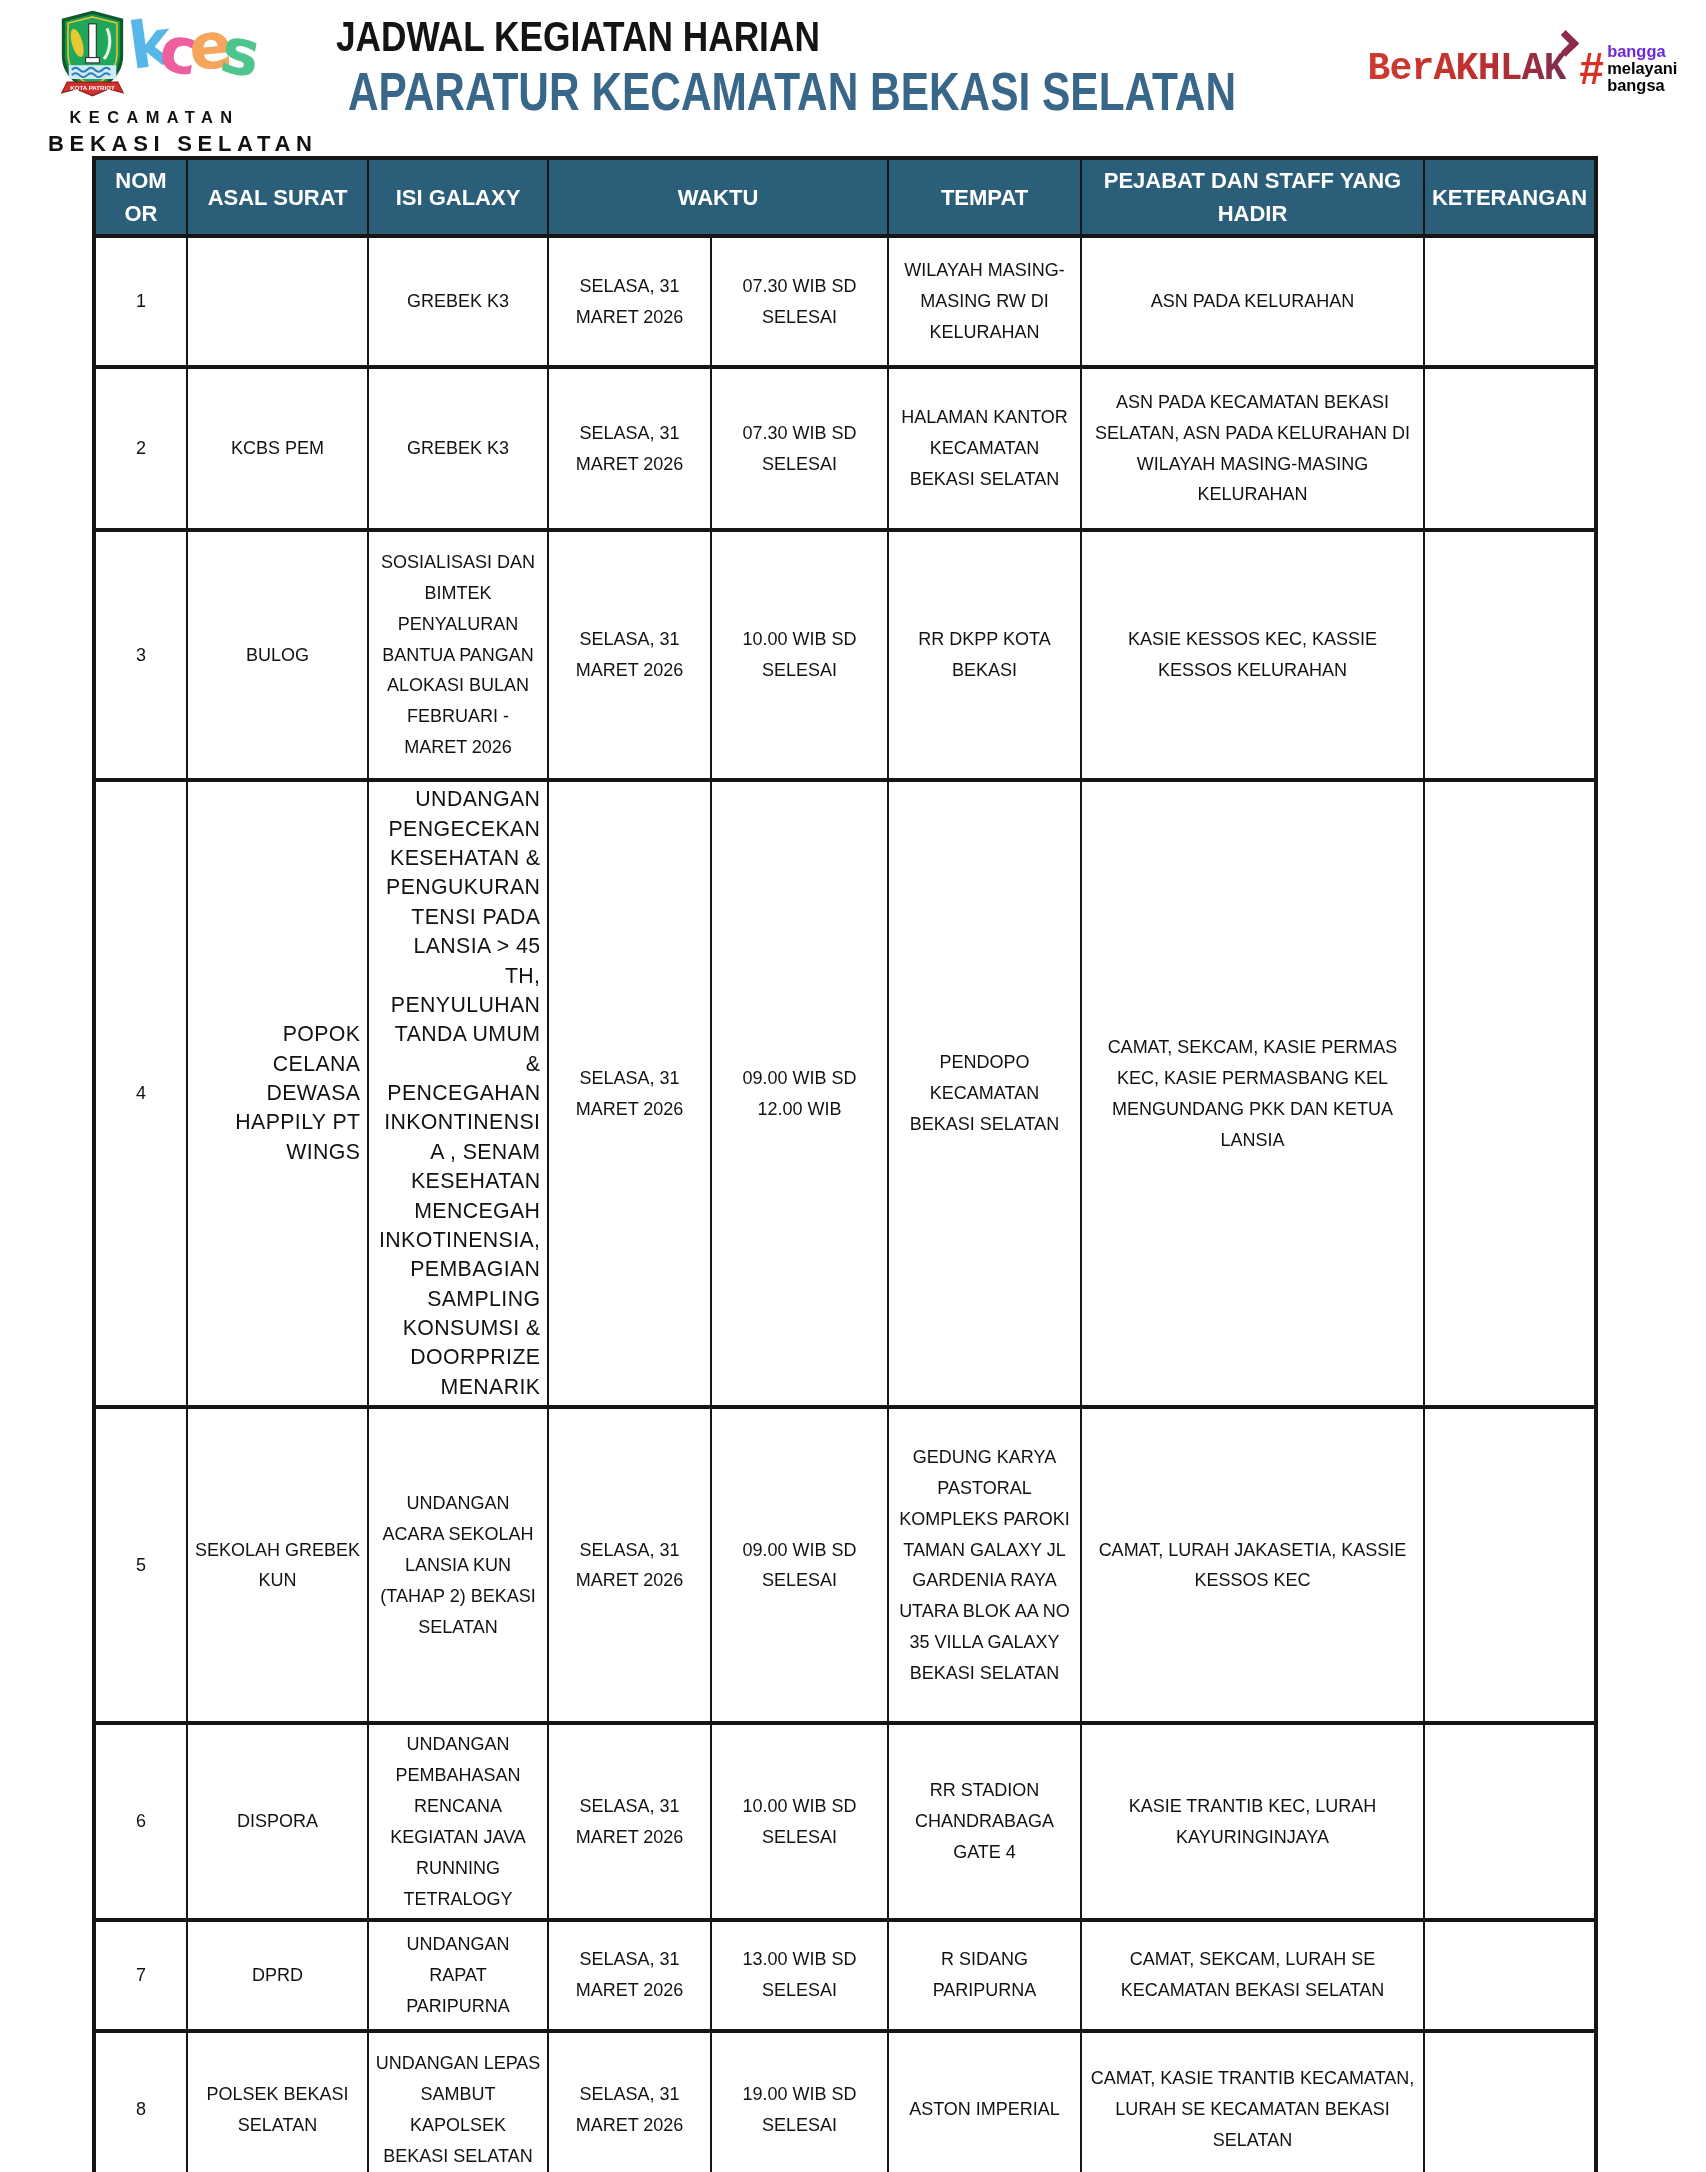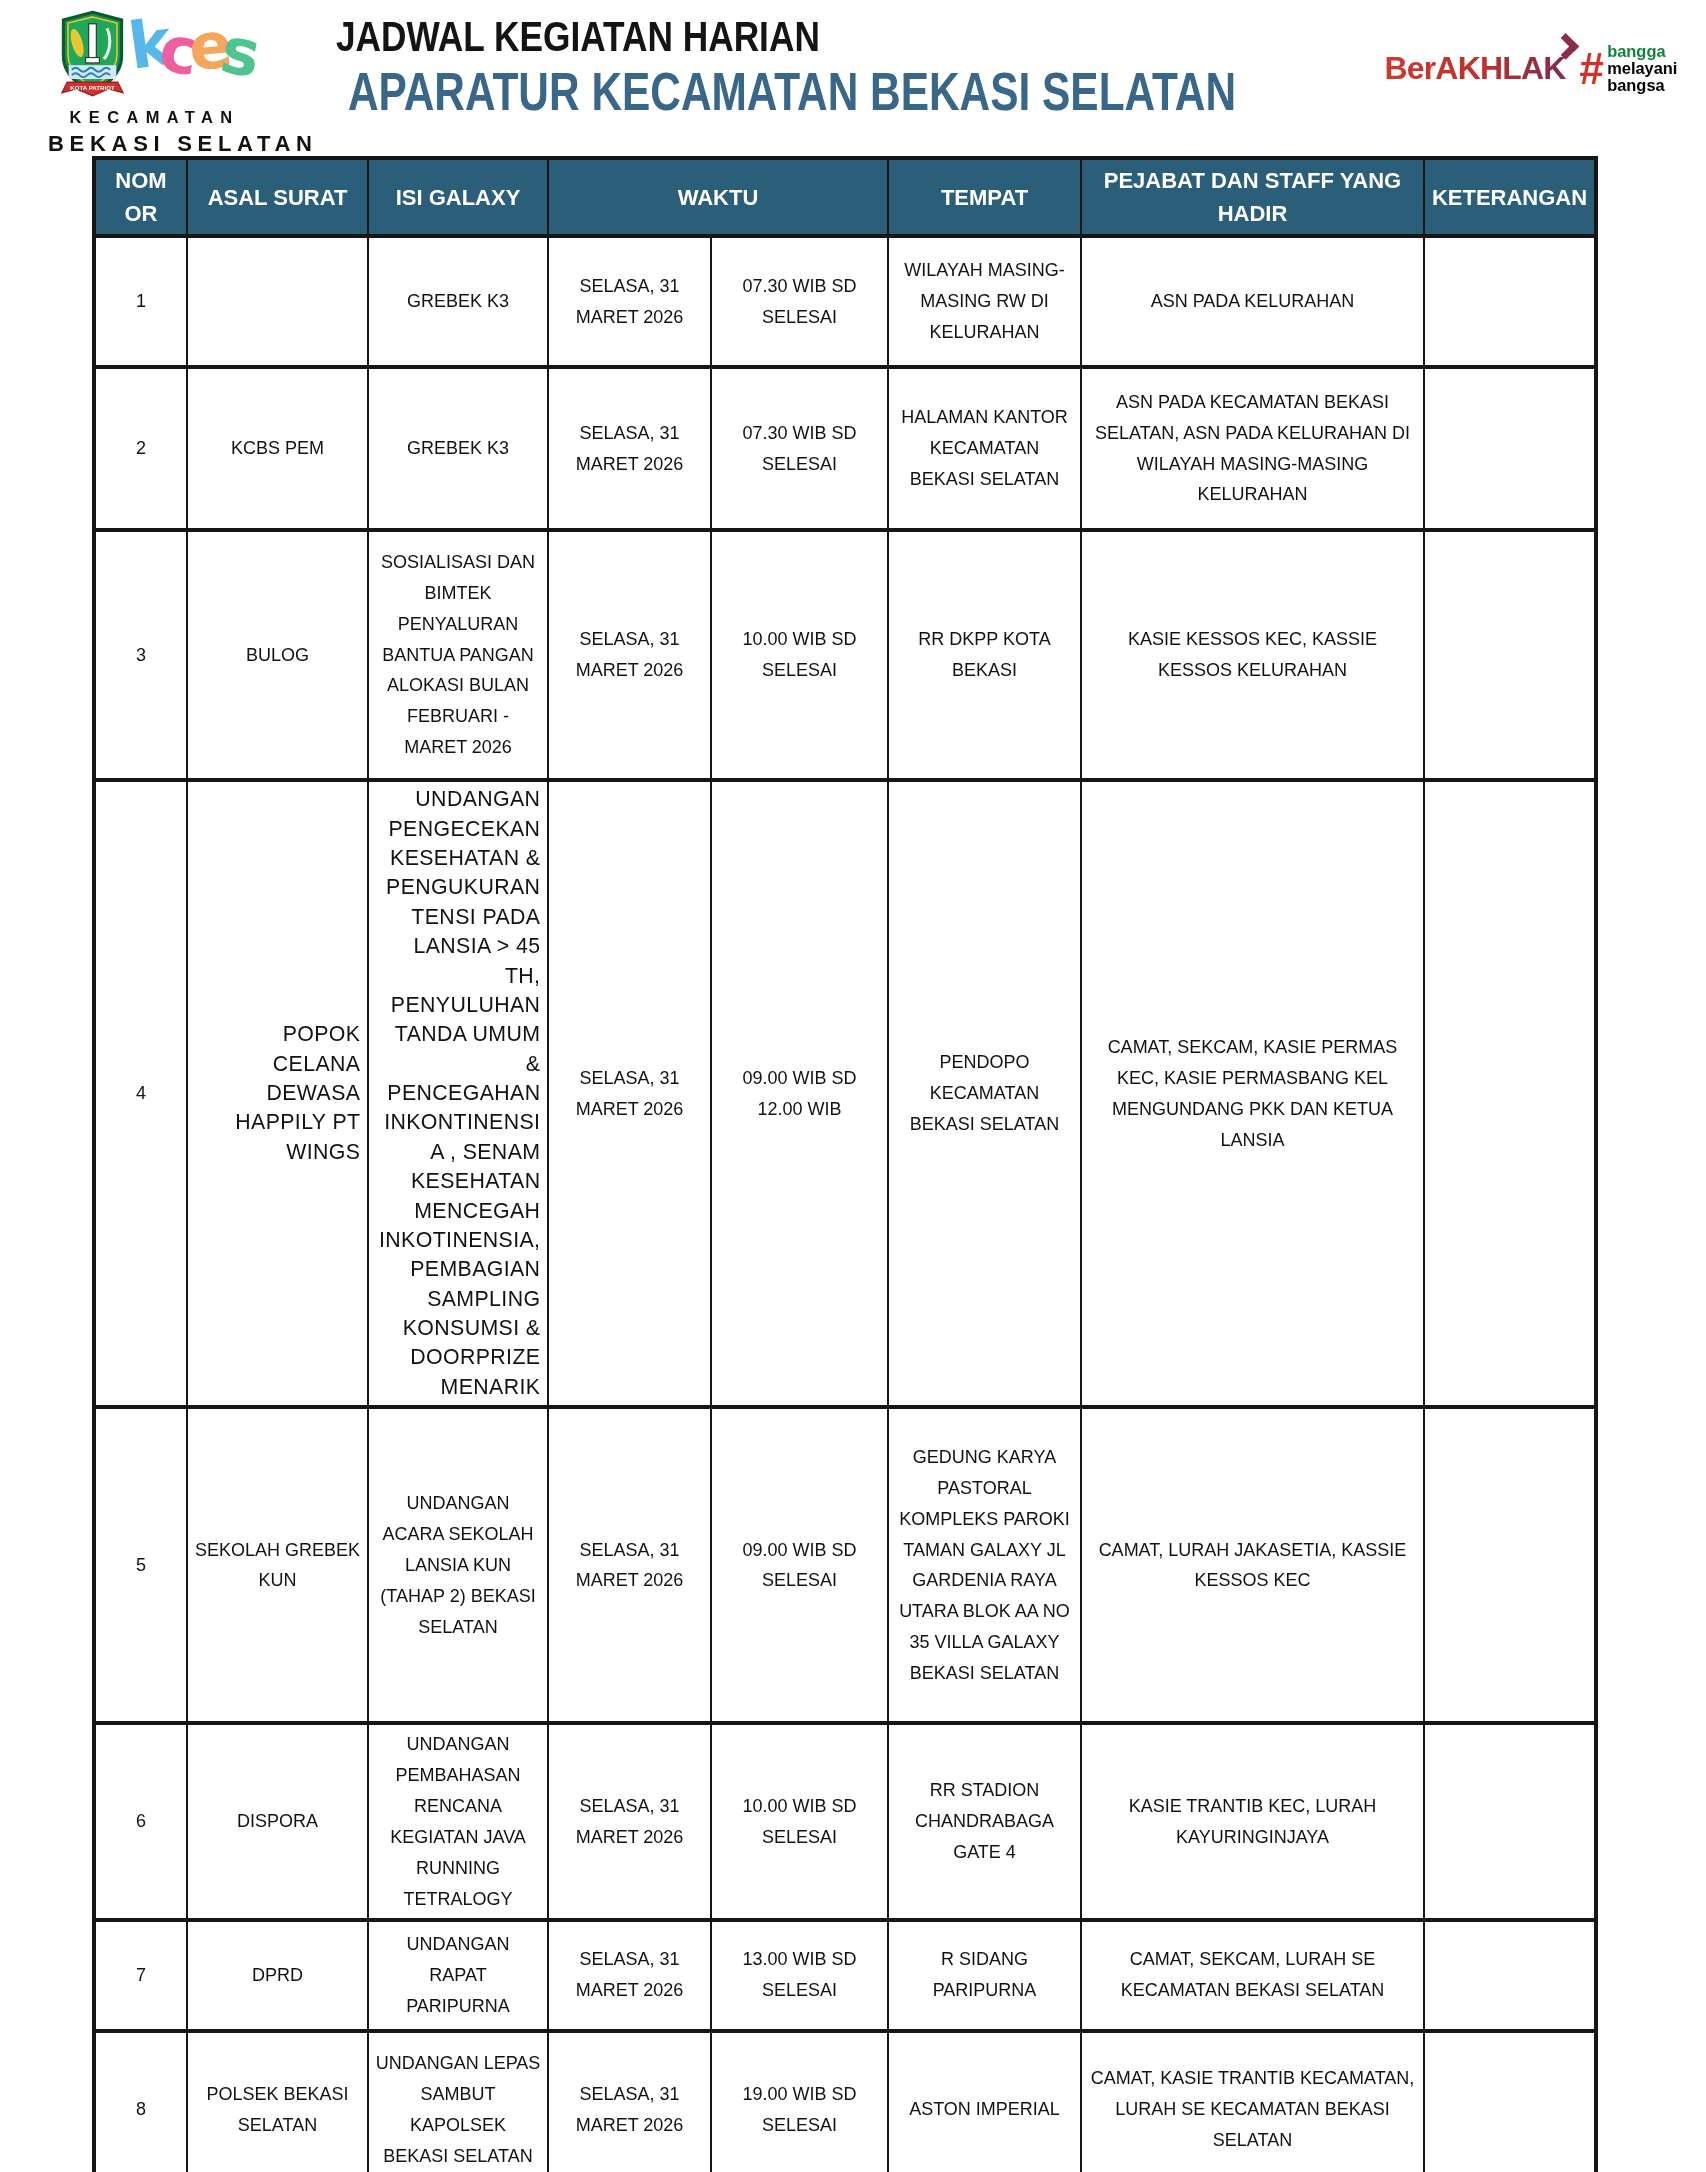--- a/index.html
+++ b/index.html
@@ -18,29 +18,29 @@
   .kces .l4 { color:#4ec48f; transform:rotate(11deg) translateY(6.6px); }
   .cap1 { font-weight:bold; font-size:16.4px; letter-spacing:7.4px; margin-top:6.6px; white-space:nowrap; }
   .cap2 { font-weight:bold; font-size:22px; letter-spacing:5.7px; margin-top:3.3px; white-space:nowrap; }
 
   .titles { position:absolute; left:228px; right:279px; top:11.5px; text-align:left; }
   .t1 { font-size:43px; font-weight:900; color:#141414; transform:scaleX(.82); letter-spacing:0; white-space:nowrap; }
   .t2 { font-size:53px; font-weight:900; color:#38678a; transform:scaleX(.80); margin-top:0px; white-space:nowrap; }
 
   .logo-right { position:absolute; right:29.6px; top:43px; display:flex; align-items:center; gap:13px; }
   .brand-row { position:relative; }
-  .brand { font-size:32px; font-weight:800; letter-spacing:-0.8px;
+  .brand { font-size:38px; font-weight:800; letter-spacing:-0.8px;
            background:linear-gradient(90deg,#cd3a30 0%,#c02f2b 55%,#7e2d4e 100%);
-           -webkit-background-clip:text; background-clip:text; color:transparent; }
+           -webkit-background-clip:text; background-clip:text; color:transparent;font-family:Liberation Mono, monospace; }
   .arrow { position:absolute; right:-9.9px; top:-13px; width:12.3px; height:12.3px;
            border-top:7.4px solid #8c2b4a; border-right:7.4px solid #8c2b4a; transform:rotate(45deg); }
   .hash-block { display:flex; align-items:center; gap:4.1px; }
   .hash { font-size:44px; font-weight:900; font-style:italic; color:#d93025; line-height:.9; }
   .hash-lines { display:flex; flex-direction:column; line-height:1.04; font-weight:700; font-size:16.4px; text-align:left; }
-  .hl-1 { color:#15803d; } .hl-2, .hl-3 { color:#000000; }
+  .hl-1 { color:#6d28d9; } .hl-2, .hl-3 { color:#000000; }
 
   
   table.sched { border-collapse:collapse; table-layout:fixed; width:1502px; margin-left:92px; border:4.1px solid #161616; }
   .sched th, .sched td { border:2.5px solid #161616; border-top-width:4.1px; border-bottom-width:4.1px;
                          text-align:center; vertical-align:middle; padding:3.3px 6.6px; overflow-wrap:break-word; }
   .sched thead th { background:#2b5e79; color:#ffffff; font-size:22px; font-weight:700; line-height:1.5; }
   .sched thead tr { height:78px; }
   .th-nomor span { display:inline-block; max-width:62px; overflow-wrap:anywhere; }
   .sched tbody td { font-size:18px; line-height:1.72; font-weight:400; }
   .sched tbody td.reg { font-size:21.3px; line-height:1.38; letter-spacing:0.4px;text-align:right; }

